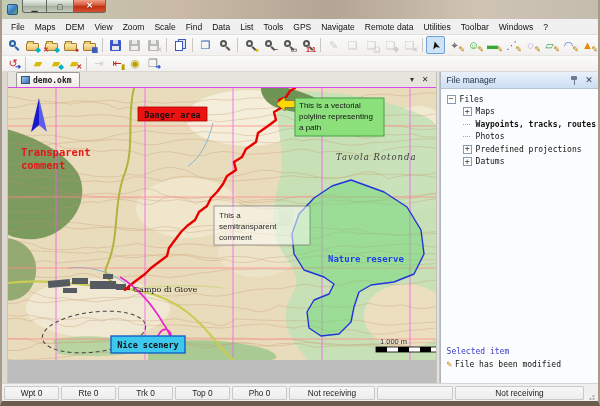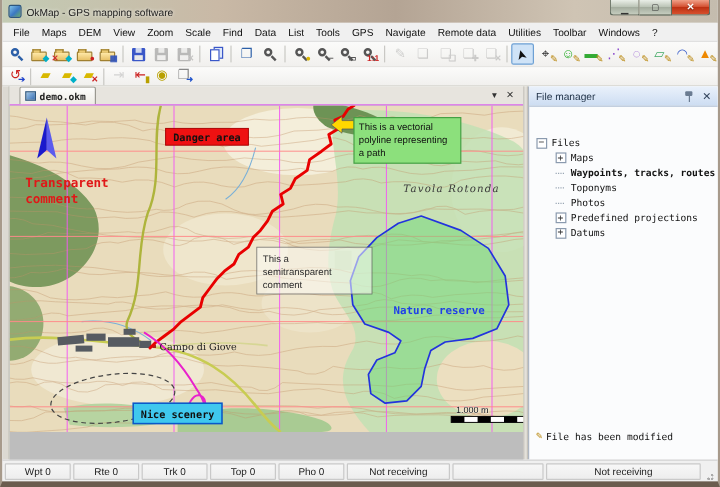--- a/index.html
+++ b/index.html
@@ -64,21 +64,21 @@
   
   .map-workspace{flex:1;background:#bdbdbd;position:relative;overflow:hidden;min-height:0;}
   .map-workspace svg{position:absolute;left:0;top:0;display:block;}
   
   .bottom-tabs{height:16px;flex:0 0 16px;background:#eceae5;display:flex;align-items:flex-start;border-top:1px solid #9a9890;padding-left:2px;}
   .btab{font-family:"DejaVu Sans Mono",monospace;font-size:8px;color:#222;padding:1px 8px 2px;border:1px solid #9a9890;border-top:none;
     background:#dedbd4;border-radius:0 0 2px 2px;margin-right:1px;}
   .btab.active{background:#fdfdfc;font-weight:bold;position:relative;top:-1px;padding-top:2px;}
   
   .splitter{flex:0 0 4px;background:#e4e1da;border-left:1px solid #c6c3bc;border-right:1px solid #c6c3bc;}
-  .right-panel{flex:0 0 140px;display:flex;flex-direction:column;background:#fbfcfd;border-left:1px solid #aeb6c2;gap:20px;}
+  .right-panel{flex:0 0 140px;display:flex;flex-direction:column;background:#fbfcfd;border-left:1px solid #aeb6c2;}
   .panel-header{height:17px;flex:0 0 17px;display:flex;align-items:center;padding:0 3px 0 6px;
     background:linear-gradient(#eaf1fb,#cdddf2);border-bottom:1px solid #b5c4d8;font-size:8.5px;color:#1d2f45;}
   .panel-header .ph-title{flex:1;}
   .pin-icon{width:9px;height:11px;position:relative;margin-right:4px;}
   .pin-icon:before{content:"";position:absolute;left:1px;top:1px;width:6px;height:4px;background:#6b7c92;border-radius:1px;}
   .pin-icon:after{content:"";position:absolute;left:3.5px;top:5px;width:1.5px;height:5px;background:#6b7c92;}
   .panel-close{width:12px;height:12px;display:flex;align-items:center;justify-content:center;font-size:9px;color:#33445c;}
   .tree{padding:4px 2px 2px 4px;font-family:"DejaVu Sans Mono",monospace;font-size:8px;color:#111;flex:1;overflow:hidden;}
   .tree-row{display:flex;align-items:center;height:12.5px;white-space:nowrap;}
   .expander{width:9px;height:9px;border:1px solid #8a9aae;background:#fff;display:flex;align-items:center;justify-content:center;
@@ -100,21 +100,20 @@
     radial-gradient(circle at 4.5px 6px,#aaa 1px,transparent 1.2px),
     radial-gradient(circle at 4.5px 3px,#aaa 1px,transparent 1.2px);}
 </style>
 </head>
 <body>
 
 <div class="window">
 
   <div class="titlebar">
     <span class="app-icon"></span>
-    <span class="title-text">OkMap - GPS mapping software</span>
     <span class="caption-buttons">
       <span class="cap-btn min">
           <span class="cap-glyph">▁</span>
         </span>
       <span class="cap-btn max">
           <span class="cap-glyph">▢</span>
         </span>
       <span class="cap-btn close">
           <span class="cap-glyph">✕</span>
         </span>
@@ -481,36 +480,33 @@
           <div class="tree-row" style="padding-left: 18px;">
             <span class="expander">+</span>
             <span>Maps</span>
           </div>
           <div class="tree-row" style="padding-left: 18px; font-weight: bold;">
             <span class="tree-dash"></span>
             <span>Waypoints, tracks, routes</span>
           </div>
           <div class="tree-row" style="padding-left: 18px;">
             <span class="tree-dash"></span>
-            <span>Toponyms</span>
-          </div>
-          <div class="tree-row" style="padding-left: 18px;">
-            <span class="tree-dash"></span>
             <span>Photos</span>
           </div>
           <div class="tree-row" style="padding-left: 18px;">
             <span class="expander">+</span>
             <span>Predefined projections</span>
           </div>
           <div class="tree-row" style="padding-left: 18px;">
             <span class="expander">+</span>
             <span>Datums</span>
           </div>
         </div>
       <div class="selected-block">
+        <div class="sel-header">Selected item</div>
         <div class="sel-status">
           <span class="pencil-glyph">✎</span>
           <span>File has been modified</span>
         </div>
       </div>
     </div>
   </div>
 
   <div class="statusbar" id="statusbar">
       <div class="status-cell" style="flex: 0 0 55px;">Wpt 0</div>

